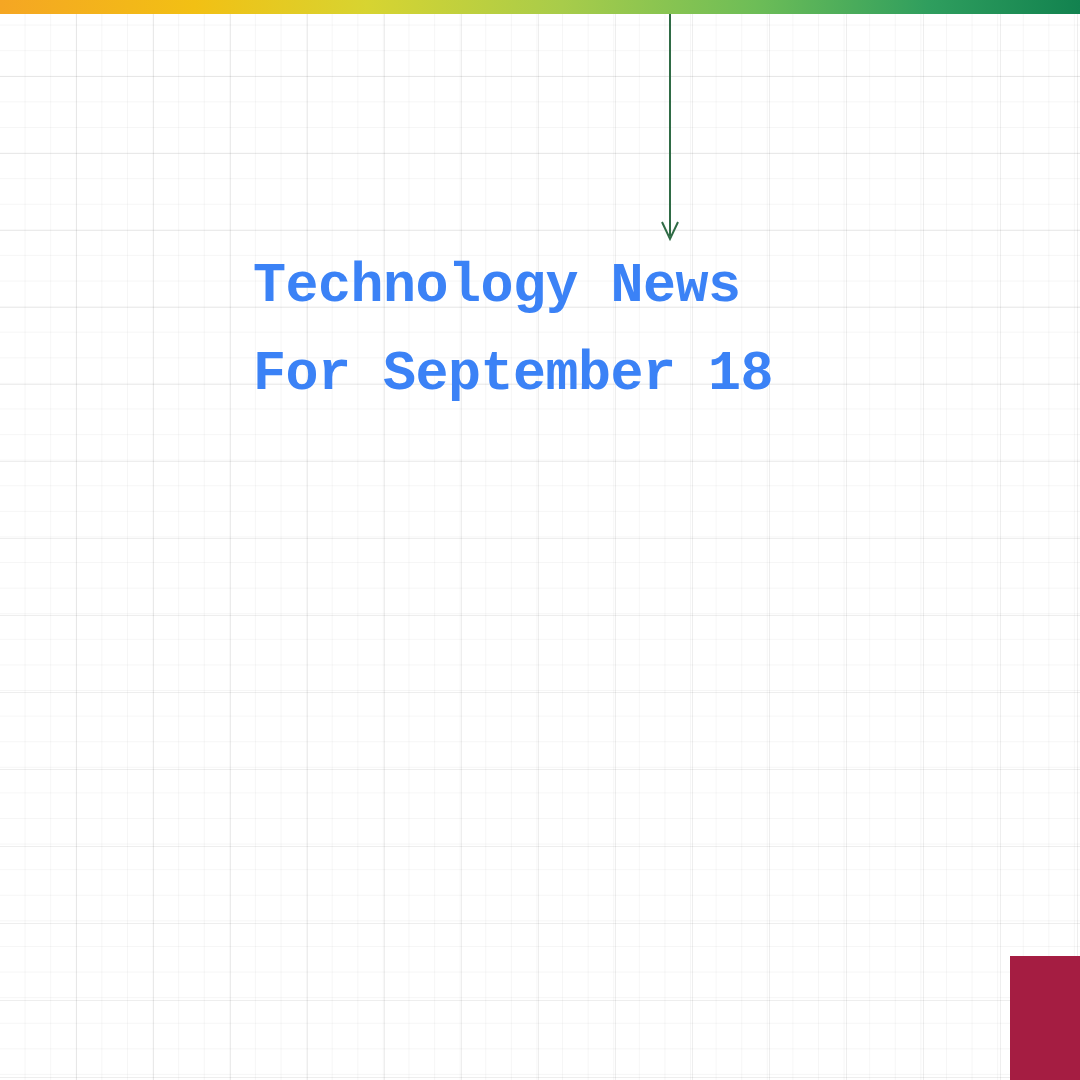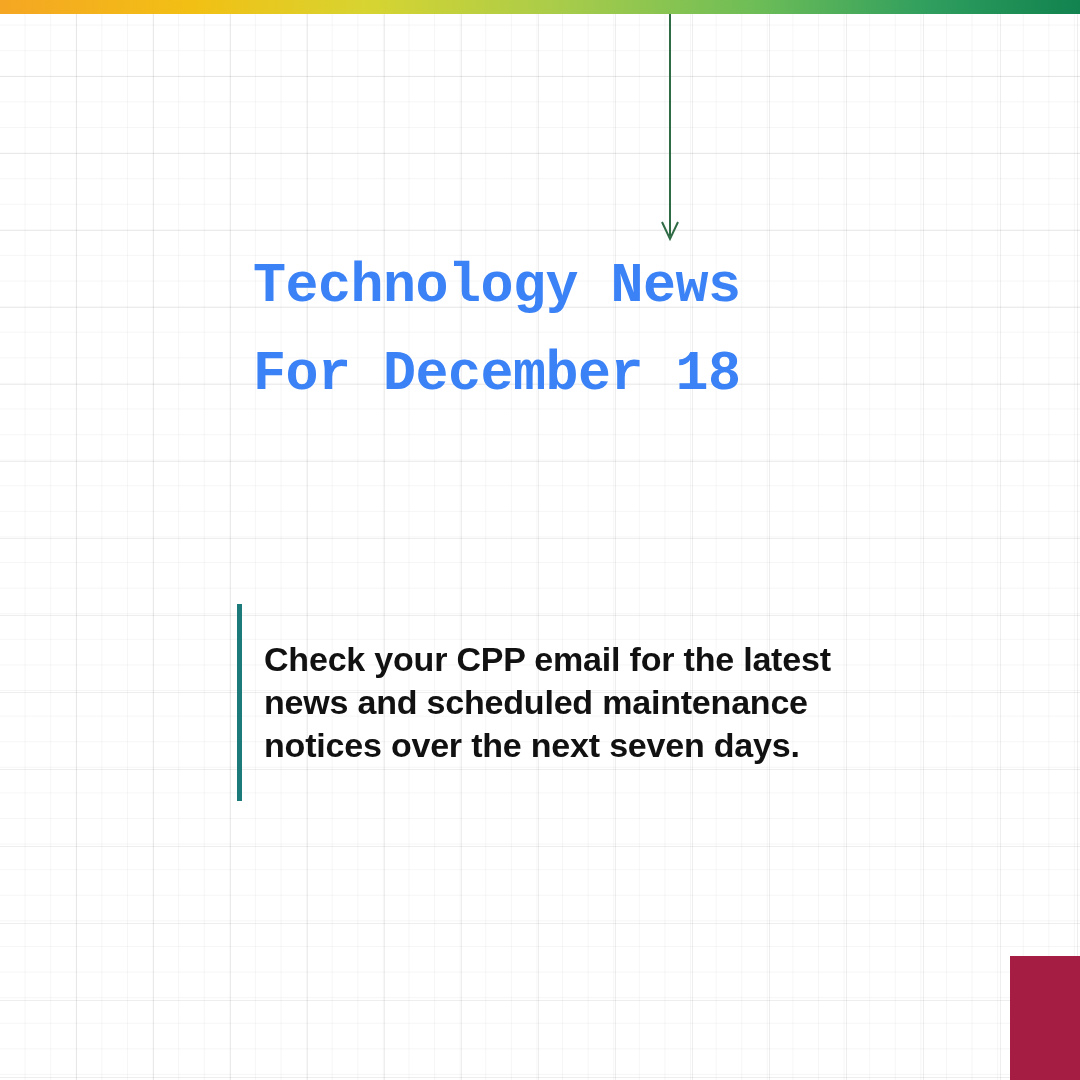--- a/index.html
+++ b/index.html
@@ -115,22 +115,19 @@
 
   <div class="arrow">
     <svg width="20" height="230" viewBox="0 0 20 230" xmlns="http://www.w3.org/2000/svg">
       <line x1="10" y1="0" x2="10" y2="222" stroke="#2f6b45" stroke-width="2"></line>
       <polyline points="2,208 10,225 18,208" fill="none" stroke="#2f6b45" stroke-width="2"></polyline>
     </svg>
   </div>
 
   <div class="headline">
     <span class="line">Technology News</span>
-    <span class="line">For December 18</span>
+    <span class="line">For September 18</span>
   </div>
 
-  <div class="body-block">
-    <p class="body-text">Check your CPP email for the latest news and scheduled maintenance notices over the next seven days.</p>
-  </div>
 
   <div class="accent-square"></div>
 
 </div>
 
 </body></html>

